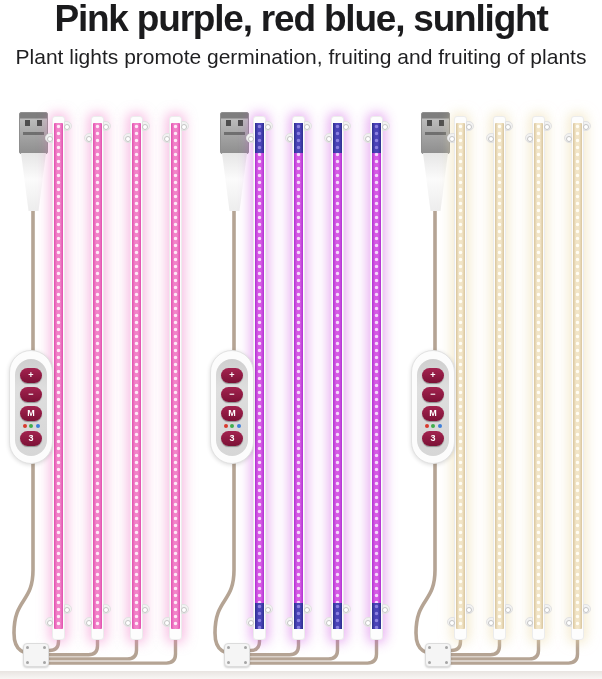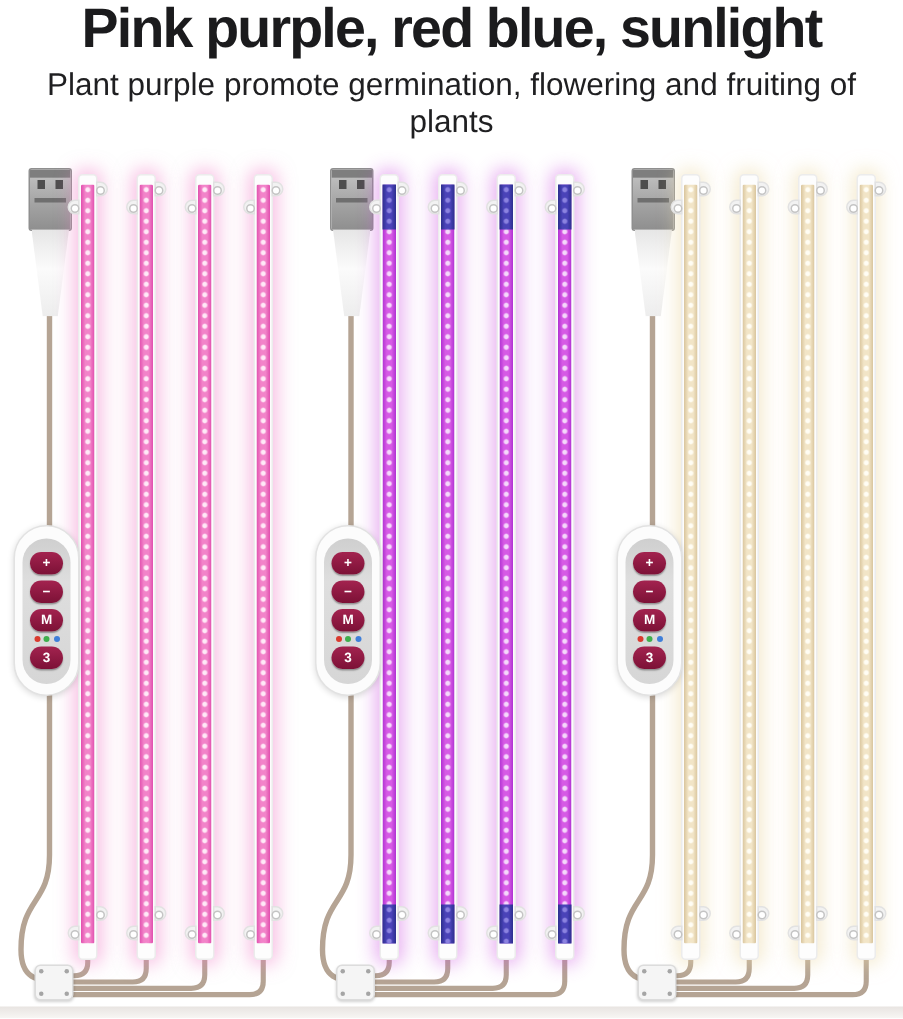--- a/index.html
+++ b/index.html
@@ -54,21 +54,21 @@
   .clip-bl{left:-8px;bottom:12px;border-radius:5px 0 0 5px;}
   .hole{position:absolute;top:2px;width:4px;height:4px;border-radius:50%;background:#fff;
         border:1px solid #c4c4c4;}
   .clip-tr .hole,.clip-br .hole{right:1px;} .clip-tl .hole,.clip-bl .hole{left:1px;}
 </style>
 </head>
 <body>
 
 <div class="canvas">
   <div class="title">Pink purple, red blue, sunlight</div>
-  <div class="subtitle">Plant purple promote germination, flowering and fruiting of plants</div>
+  <div class="subtitle">Plant lights promote germination, fruiting and fruiting of plants</div>
   <div class="floor" id="floor" style="background: linear-gradient(rgb(232, 228, 225), rgb(248, 246, 244));"></div>
   <div id="groups">
       <div class="group" style="left: 0px;">
         <svg class="cables" width="200" height="579" viewBox="0 0 200 579">
           <path d="M33 106 V470 C33 503 14 498 14 533 C14 551 22 555 46 555" stroke="#b5a494" stroke-width="3.6" fill="none"></path>
           <path d="M46 550.5 H 49.5 Q 58.5 550.5 58.5 541.5 V 533" stroke="#b5a494" stroke-width="3.4" fill="none"></path>
           <path d="M46 554.7 H 88.5 Q 97.5 554.7 97.5 545.7 V 533" stroke="#b5a494" stroke-width="3.4" fill="none"></path>
           <path d="M46 558.9 H 127.5 Q 136.5 558.9 136.5 549.9 V 533" stroke="#b5a494" stroke-width="3.4" fill="none"></path>
           <path d="M46 563.1 H 166.5 Q 175.5 563.1 175.5 554.1 V 533" stroke="#b5a494" stroke-width="3.4" fill="none"></path>
         </svg>

